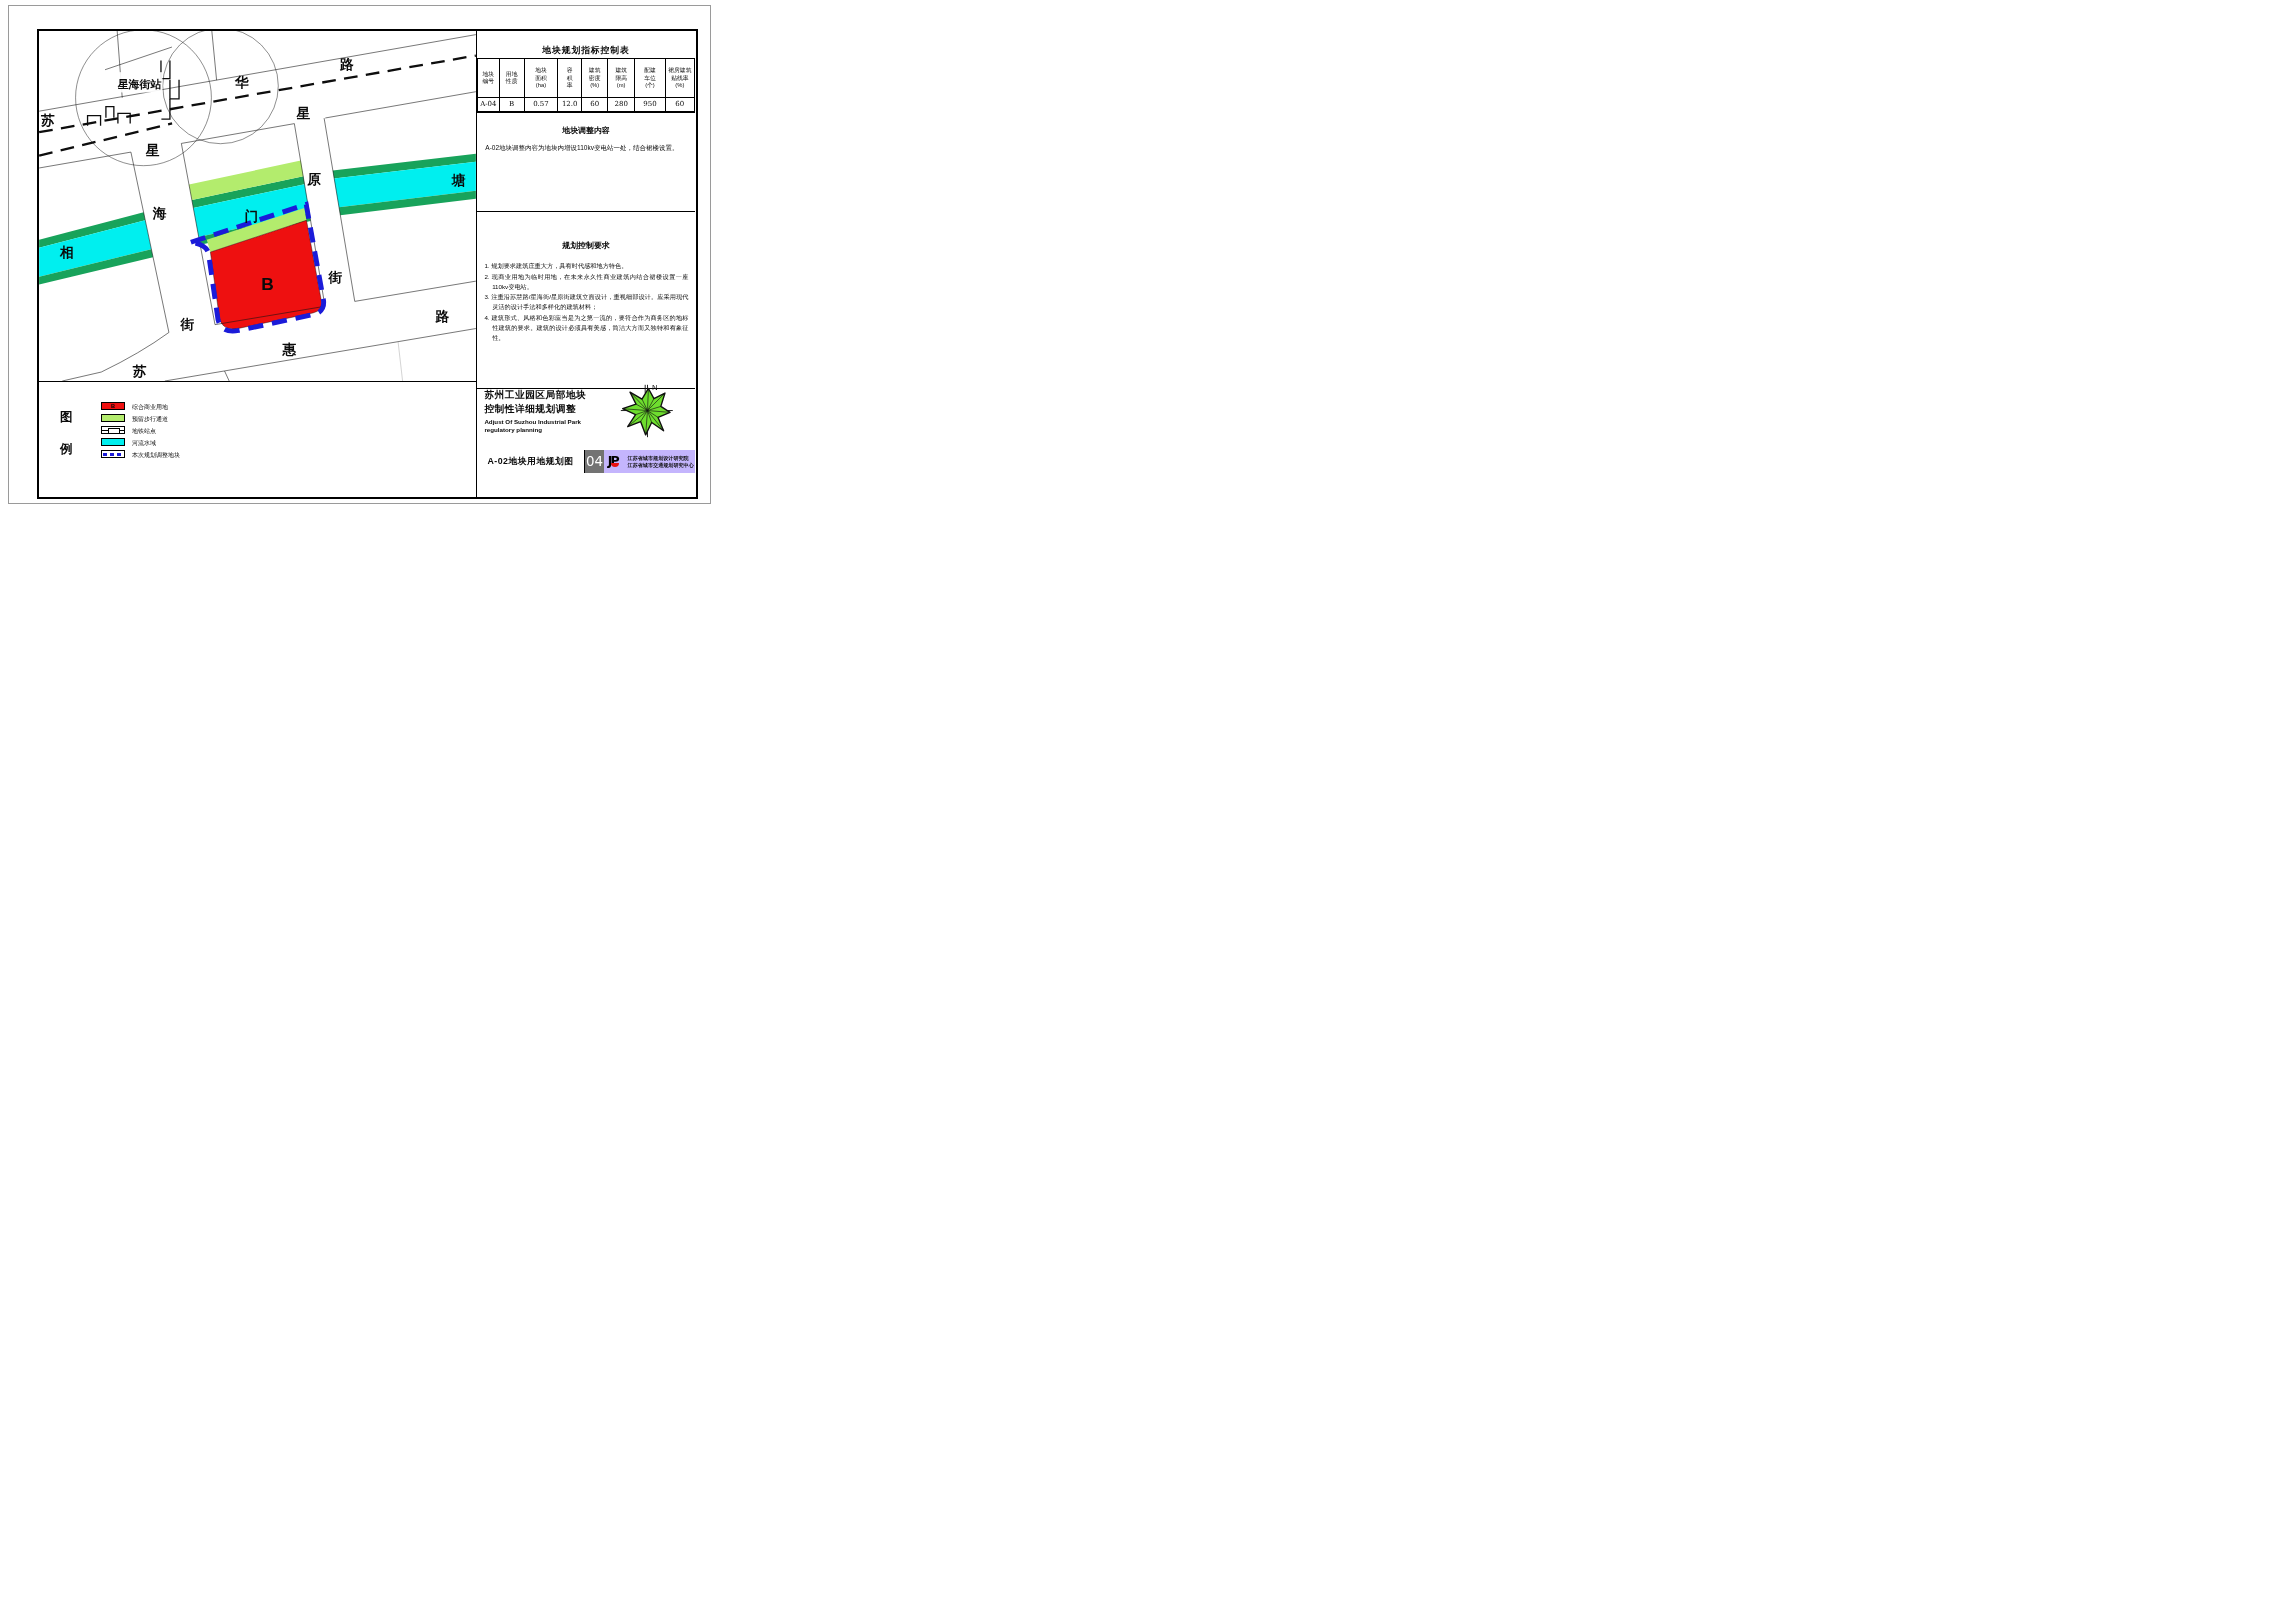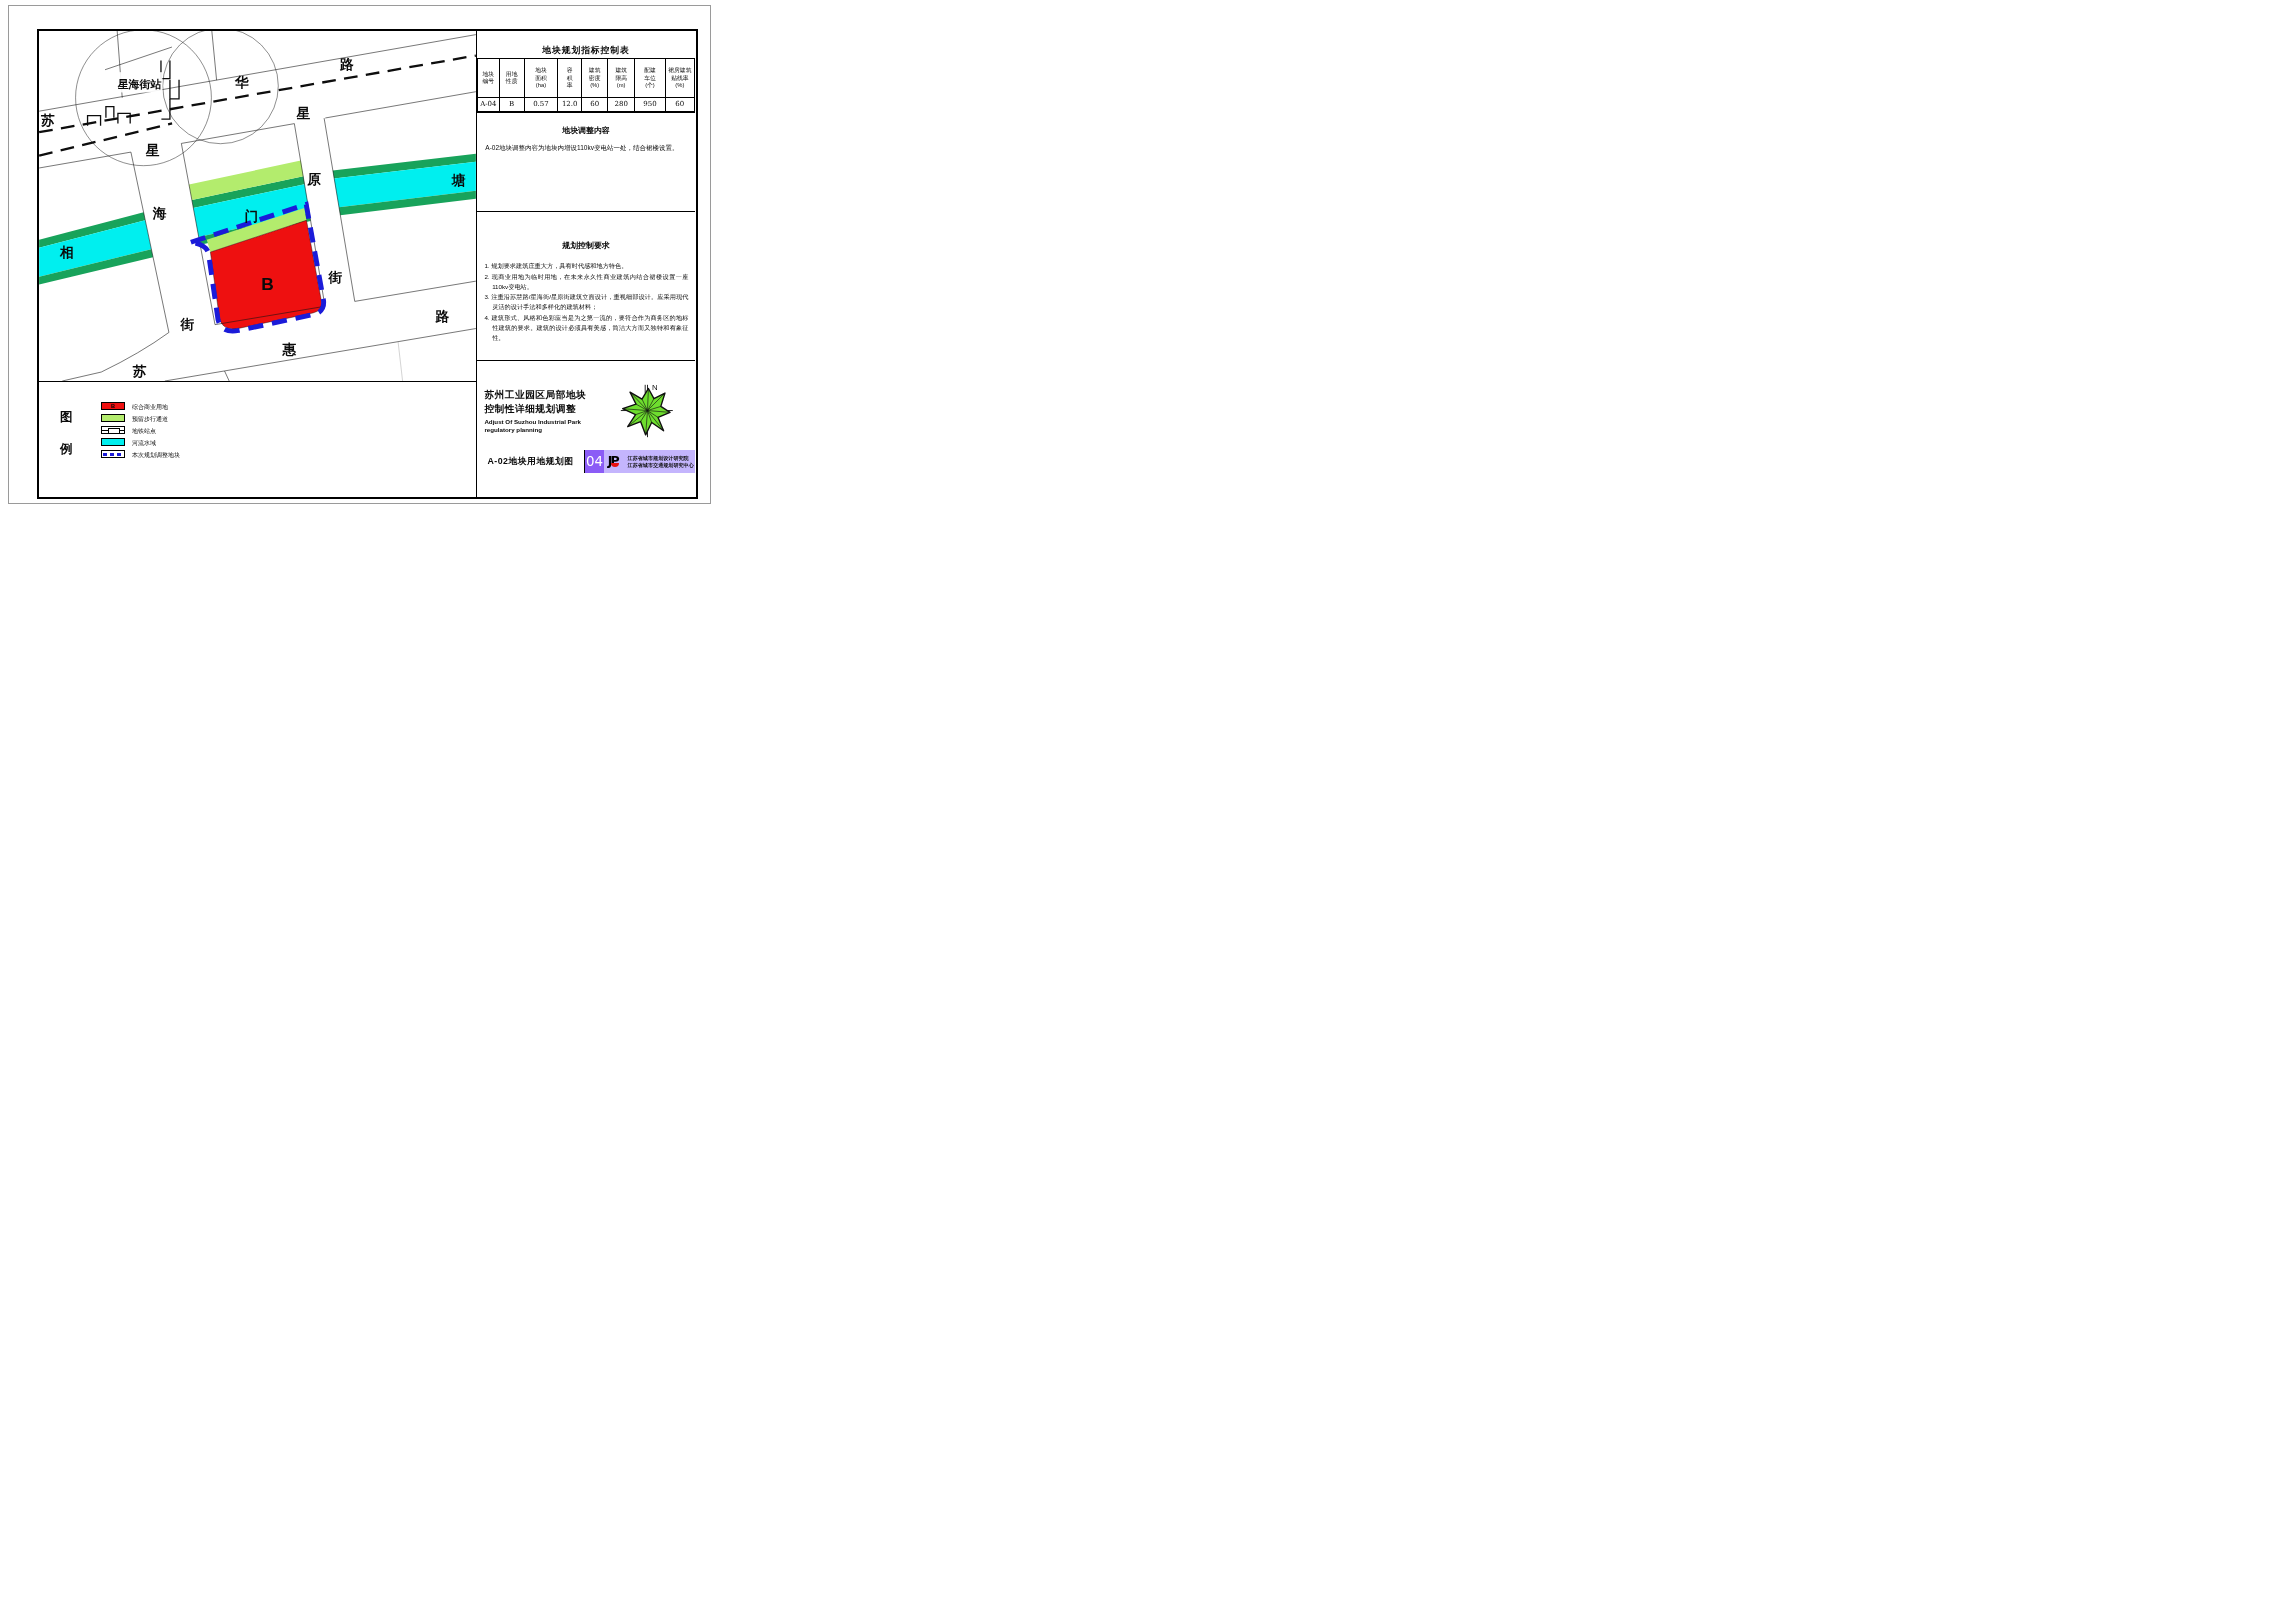--- a/index.html
+++ b/index.html
@@ -16,21 +16,21 @@
   .gr{fill:#18a35b;}
   .cy{fill:#00efef;}
   .lg{fill:#b3ec6d;}
   .parcel{fill:#ee1010;stroke:#111;stroke-width:3;}
   .bnd{fill:none;stroke:#1b1bd9;stroke-width:34;stroke-dasharray:105 62;}
   
   .panel{position:absolute;left:437px;top:0;width:218px;height:466px;border-left:1.9px solid #000;}
   .sec{position:absolute;left:0;width:100%;box-sizing:border-box;}
   .sec-table{top:0;height:82px;border-bottom:0.9px solid #000;}
   .sec-adjust{top:82px;height:99px;border-bottom:0.9px solid #000;}
-  .sec-control{top:182px;height:148px;border-bottom:1.4px solid #000;}
+  .sec-control{top:182px;height:176px;border-bottom:1.4px solid #000;}
   .sec-titleblock{top:350px;height:90px;border-bottom:2.8px solid #000;}
   .sec-bottombar{top:419px;height:23px;}
   .sec-title{text-align:center;font-weight:700;font-size:7.9px;}
   .ptable-title{padding-top:14px;text-align:center;font-weight:700;font-size:8.8px;letter-spacing:0.9px;}
   table.ptable{position:absolute;bottom:0;left:0;width:100%;border-collapse:collapse;table-layout:fixed;}
   table.ptable td{border:0.9px solid #000;text-align:center;vertical-align:middle;font-size:5.8px;line-height:1.3;padding:0.5px 0;}
   table.ptable tr.hdr td{height:37px;}
   table.ptable tr.dat td{height:11.6px;font-size:7px;font-family:"DejaVu Serif",serif;}
   .adjust-body{margin:6px 7.4px 0 8.3px;font-size:6.5px;line-height:1.8;text-align:justify;}
   .sec-adjust .sec-title{padding-top:12px;}
@@ -45,21 +45,21 @@
   .sb-labels{position:relative;height:6px;font-size:4.9px;}
   .sb-labels span{position:absolute;top:0;}
   .sb-l0{left:0;} .sb-l10{left:11px;} .sb-l25{left:30px;} .sb-l50{left:56px;}
   .sb-bar{width:65px;border:0.5px solid #000;}
   .sb-row{display:flex;height:1.9px;}
   .sb-row .b{background:#000;} .sb-row .w{background:#fff;}
   .s1{width:13px;} .s2{width:19.4px;} .s3{width:32px;}
   
   .sec-bottombar{display:flex;}
   .bb-title{flex:0 0 107px;background:#fff;border-right:1.9px solid #000;display:flex;align-items:center;justify-content:center;font-size:8.8px;font-weight:700;letter-spacing:0.5px;}
-  .bb-num{flex:0 0 19px;background:#8b5cf6;color:#fff;display:flex;align-items:center;justify-content:center;font-size:13.4px;font-family:"DejaVu Sans",sans-serif;}
+  .bb-num{flex:0 0 19px;background:#737373;color:#fff;display:flex;align-items:center;justify-content:center;font-size:13.4px;font-family:"DejaVu Sans",sans-serif;}
   .bb-logo{flex:1;background:#c4b5fd;display:flex;align-items:center;gap:3.2px;padding-left:3.7px;box-sizing:border-box;}
   .logo-mark{position:relative;width:16.7px;height:17.6px;flex:0 0 16.7px;}
   .logo-jp{position:absolute;left:0;top:0;font-size:12.5px;font-weight:900;letter-spacing:-1.9px;color:#000;font-family:"DejaVu Sans",sans-serif;}
   .logo-red{position:absolute;left:3.2px;top:10.2px;width:7.9px;height:4.6px;background:#e81010;border-radius:0 0 4.6px 4.6px;}
   .org-lines{font-size:5.1px;font-weight:700;line-height:1.3;color:#101010;}
   
   .legend{position:absolute;left:0;top:350px;width:437px;height:116px;border-top:1.4px solid #000;box-sizing:border-box;}
   .legend-char{position:absolute;left:21px;font-size:12.5px;font-weight:700;}
   .lc-1{top:27px;} .lc-2{top:59px;}
   .li-box{position:absolute;left:62px;width:24px;height:8.3px;border:0.9px solid #000;box-sizing:border-box;}

